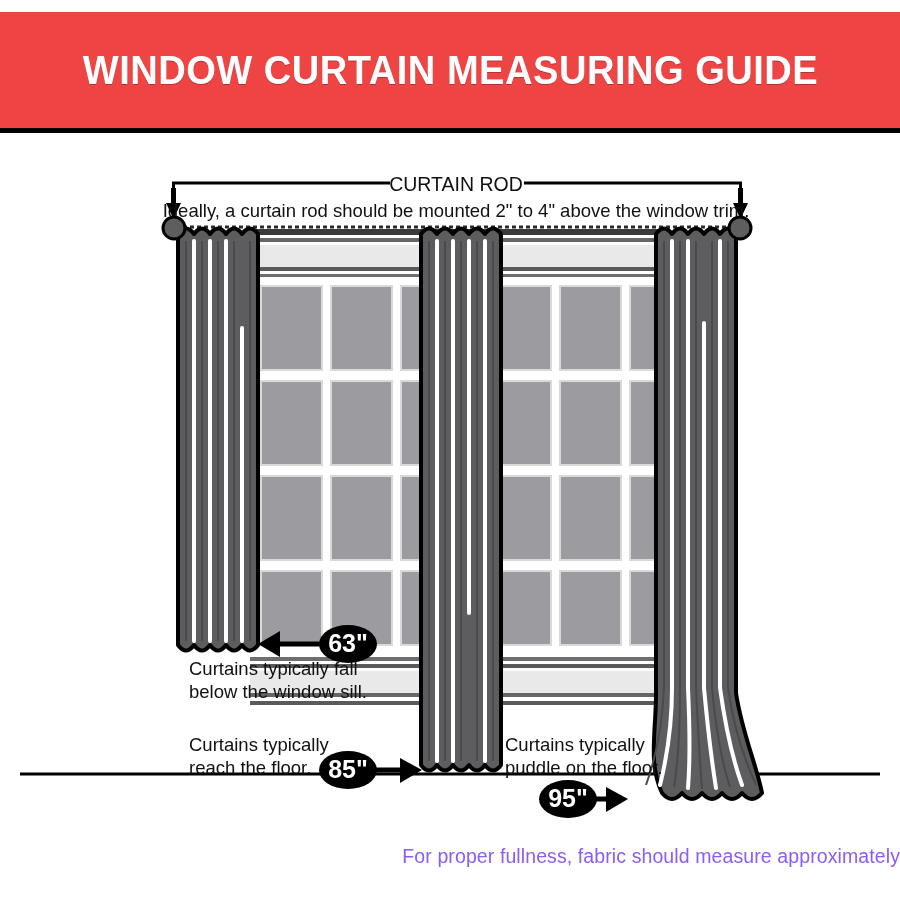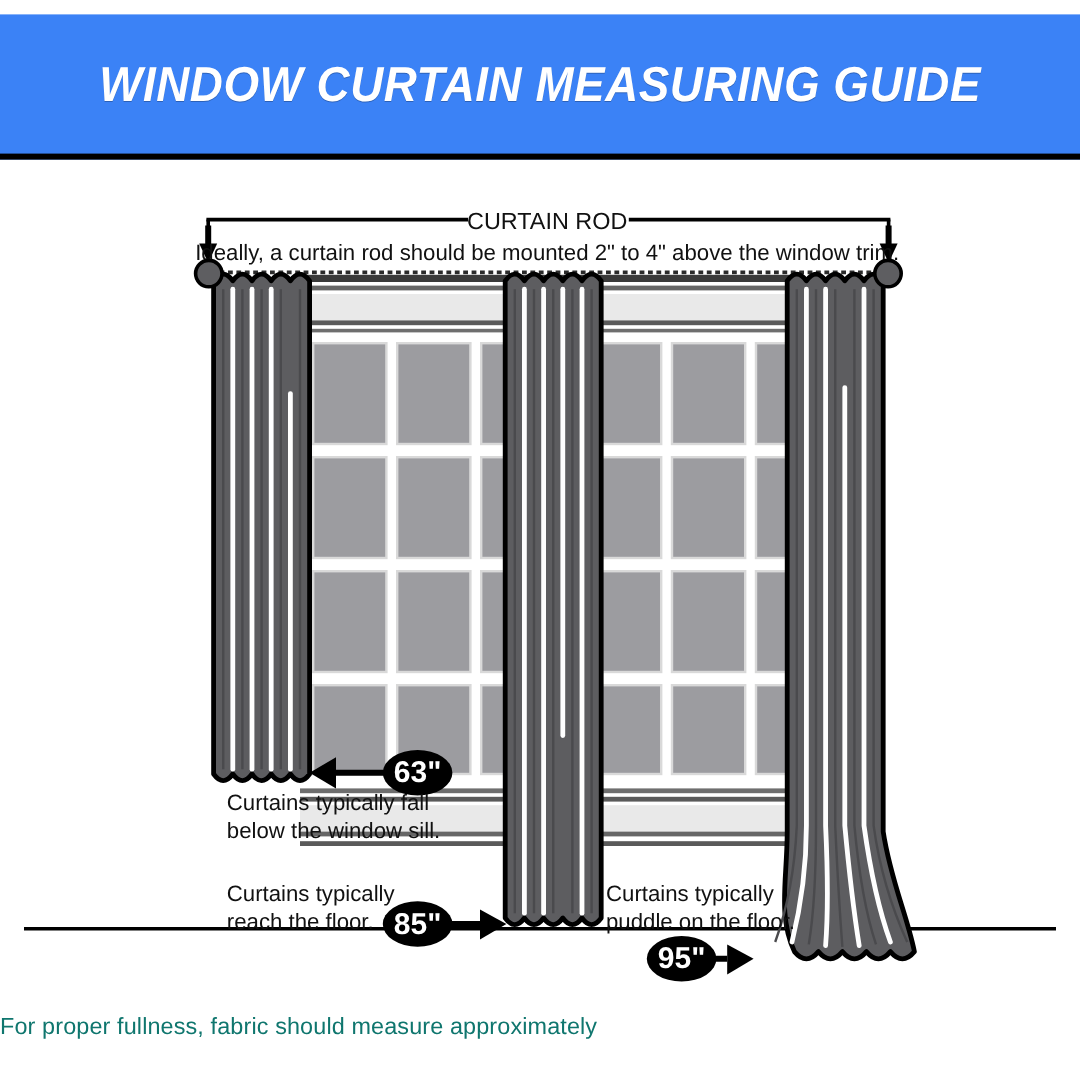--- a/index.html
+++ b/index.html
@@ -18,26 +18,25 @@
     position: relative;
   }
 
   
   .header-band {
     position: absolute;
     left: 0;
     top: 12px;
     width: 900px;
     height: 121px;
-    background: #3b82f6;
+    background: #ef4444;
     border-bottom: 5px solid #000000;
     display: flex;
     align-items: center;
     justify-content: center;
-    font-style: italic;
   }
   .header-title {
     font-family: "Liberation Sans Narrow", "Liberation Sans", sans-serif;
     font-weight: 700;
     font-size: 41px;
     letter-spacing: 0.5px;
     color: #ffffff;
     transform: scaleX(0.93);
     white-space: nowrap;
     text-shadow: 0 1px 0 rgba(0,0,0,0.25);
@@ -51,24 +50,24 @@
     width: 900px;
     height: 767px;
   }
   .stage-svg { display: block; }
 
   .footnote {
     position: absolute;
     left: 0;
     top: 843px;
     width: 900px;
-    text-align: left;
+    text-align: right;
     font-size: 19.5px;
     line-height: 27px;
-    color: #0f766e;
+    color: #8b5cf6;
     letter-spacing: 0.1px;
   }
   .footnote span { display: block; }
 </style>
 </head>
 <body>
 
 <div class="header-band">
   <div class="header-title">WINDOW CURTAIN MEASURING GUIDE</div>
 </div>

